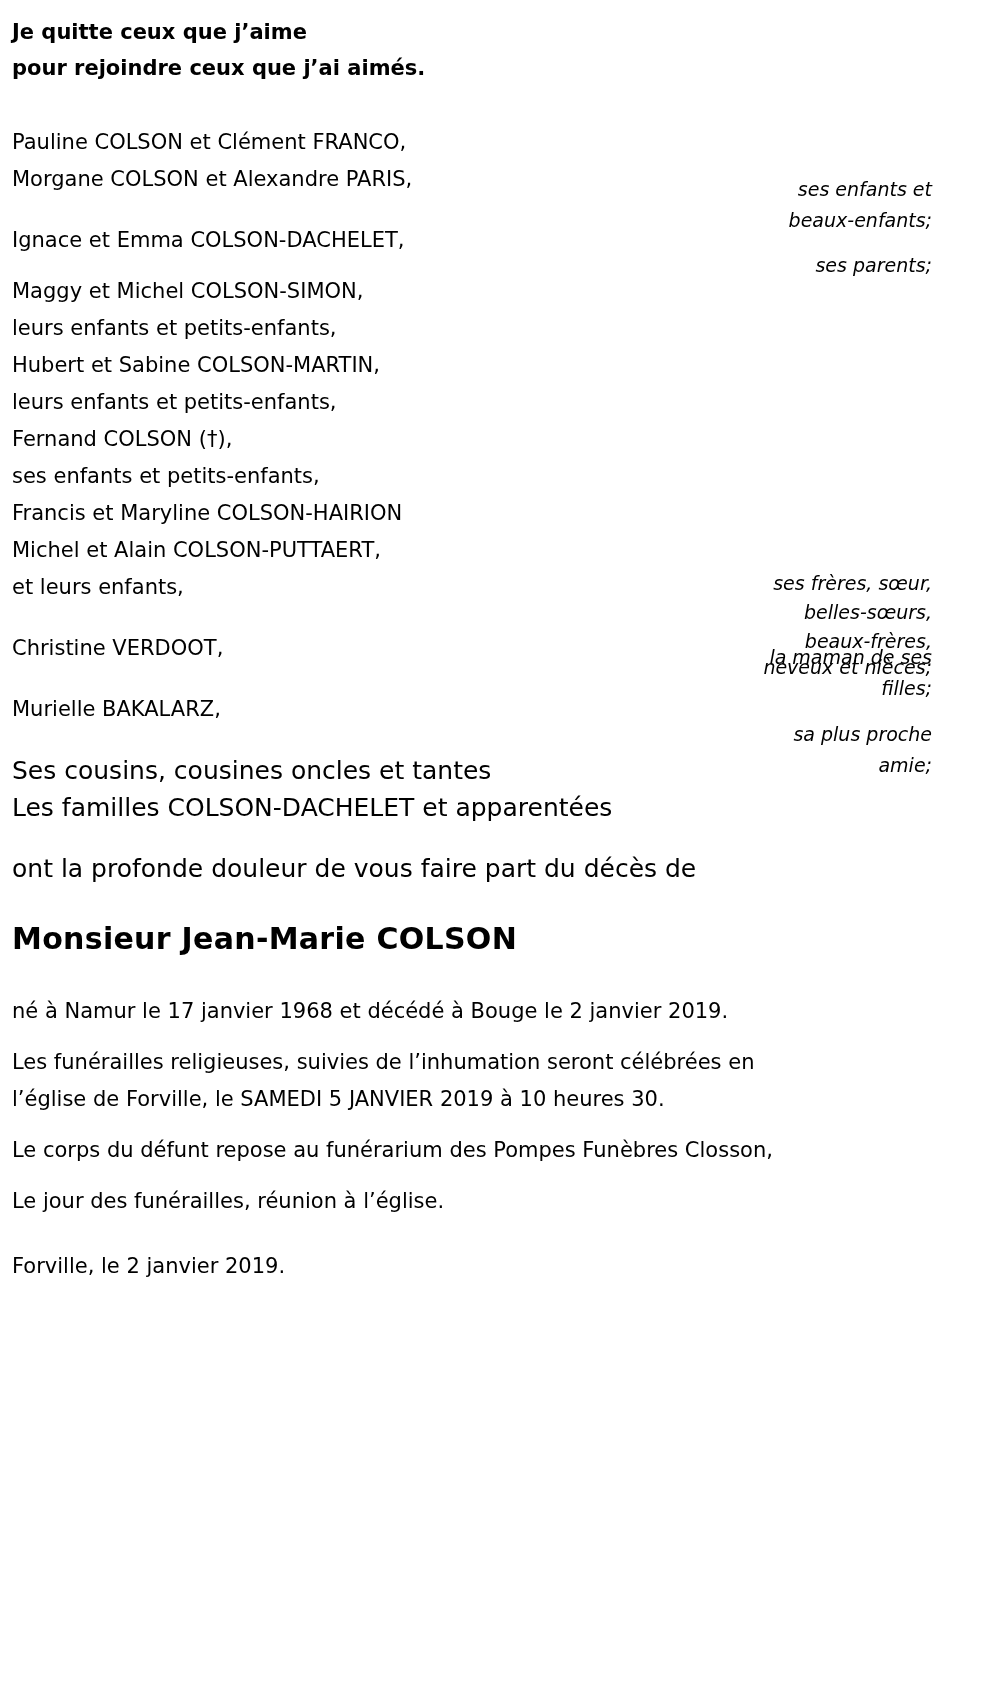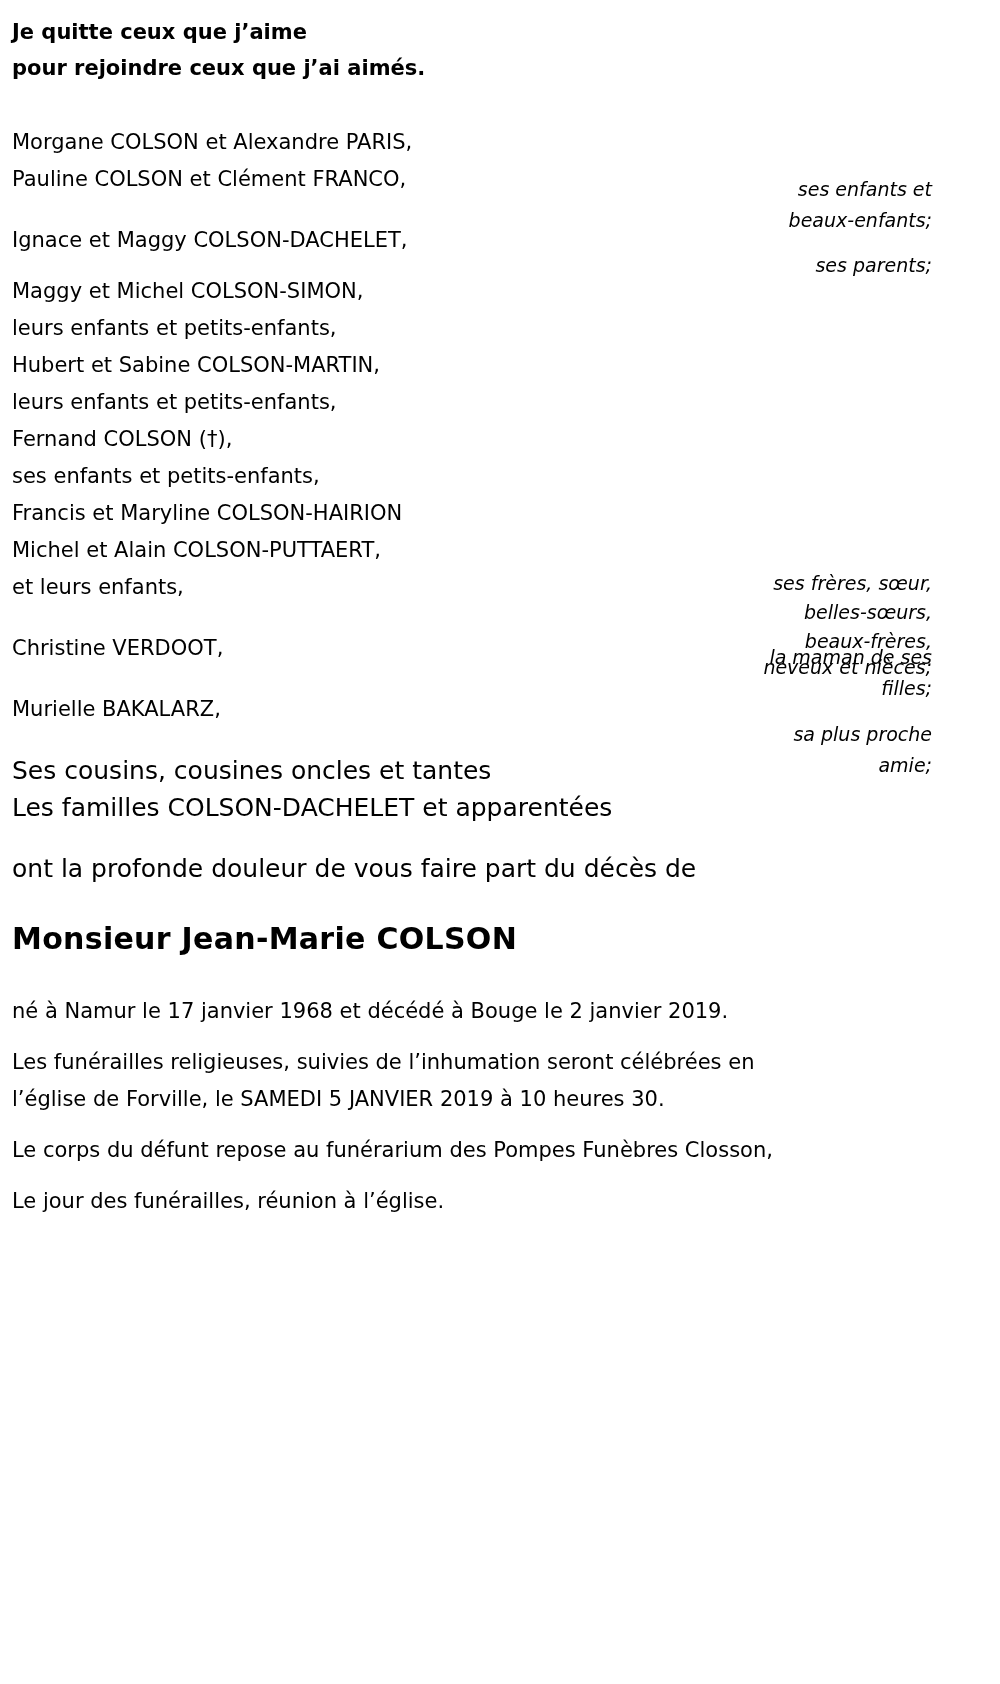--- a/index.html
+++ b/index.html
@@ -94,34 +94,34 @@
 
     <div class="epigraph">
       <div>Je quitte ceux que j’aime</div>
       <div>pour rejoindre ceux que j’ai aimés.</div>
     </div>
 
     <div class="spacer-lg"></div>
 
     <div class="block">
       <div class="names">
+        <div>Pauline COLSON et Clément FRANCO,</div>
         <div>Morgane COLSON et Alexandre PARIS,</div>
-        <div>Pauline COLSON et Clément FRANCO,</div>
       </div>
       <div class="rel" style="top:50px;">
         <div>ses enfants et</div>
         <div>beaux-enfants;</div>
       </div>
     </div>
 
     <div class="spacer-md"></div>
 
     <div class="block">
       <div class="names">
-        <div>Ignace et Maggy COLSON-DACHELET,</div>
+        <div>Ignace et Emma COLSON-DACHELET,</div>
       </div>
       <div class="rel" style="top:28px;">
         <div>ses parents;</div>
       </div>
     </div>
 
     <div class="spacer-sm"></div>
 
     <div class="block">
       <div class="names">
@@ -188,15 +188,16 @@
     </div>
 
     <div class="para">
       <div>Le corps du défunt repose au funérarium des Pompes Funèbres Closson,</div>
     </div>
 
     <div class="para">Le jour des funérailles, réunion à l’église.</div>
 
     <div class="spacer-sm"></div>
 
+    <div class="para no-gap">Forville, le 2 janvier 2019.</div>
 
   </div>
 </div>
 
 </body></html>

